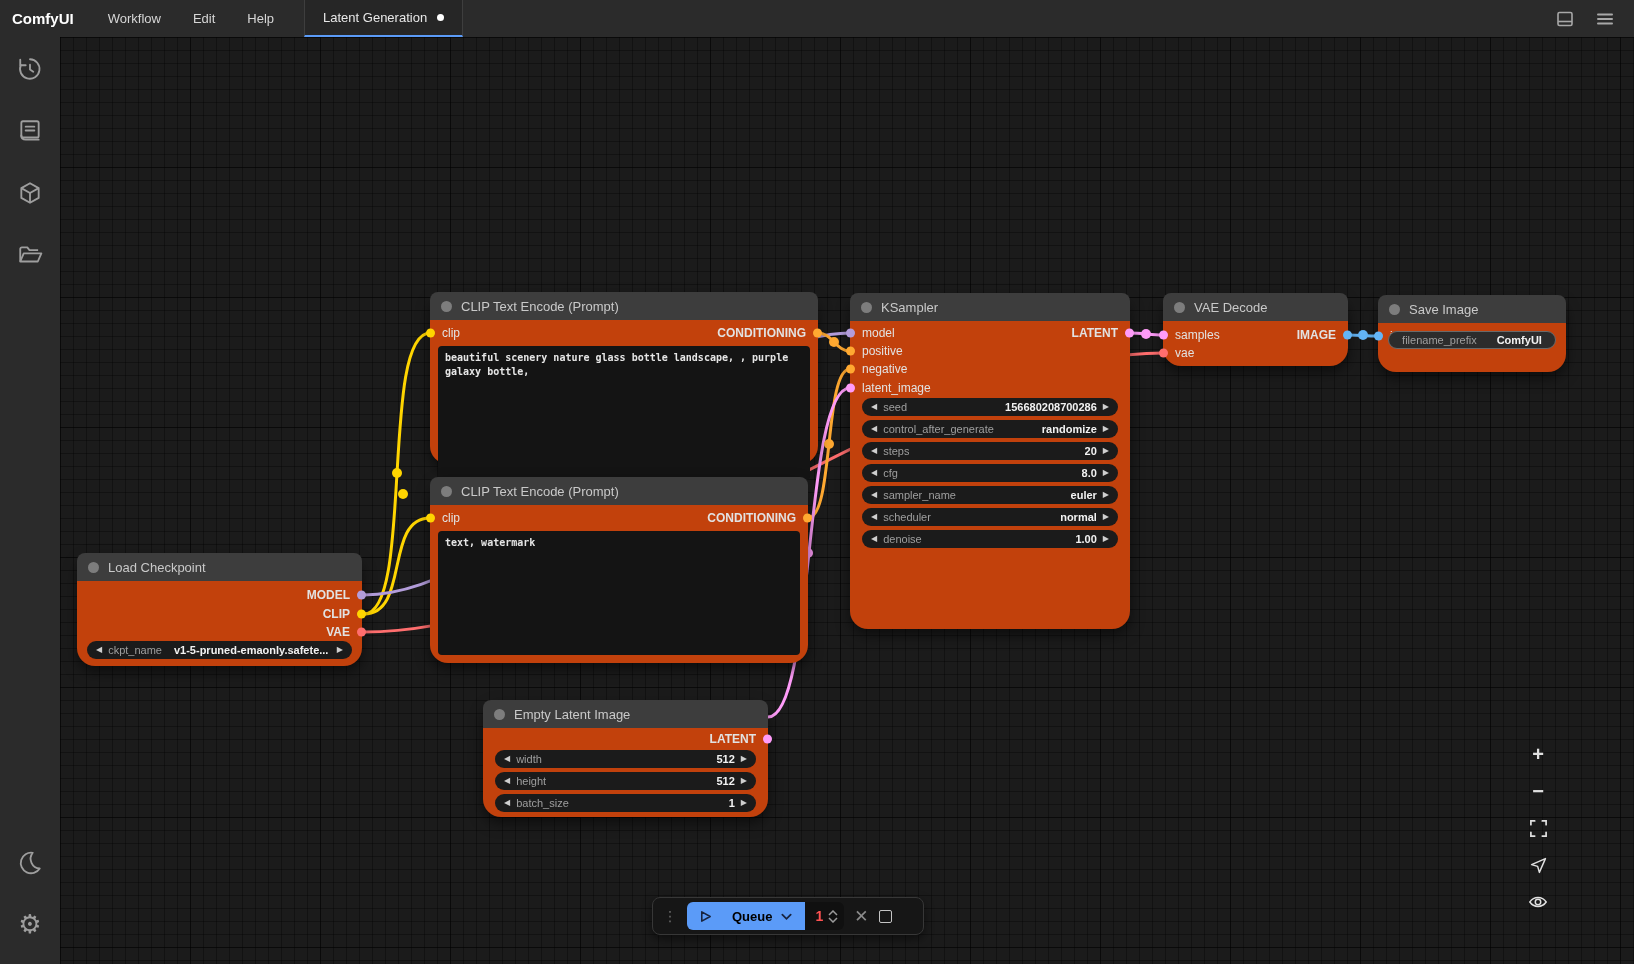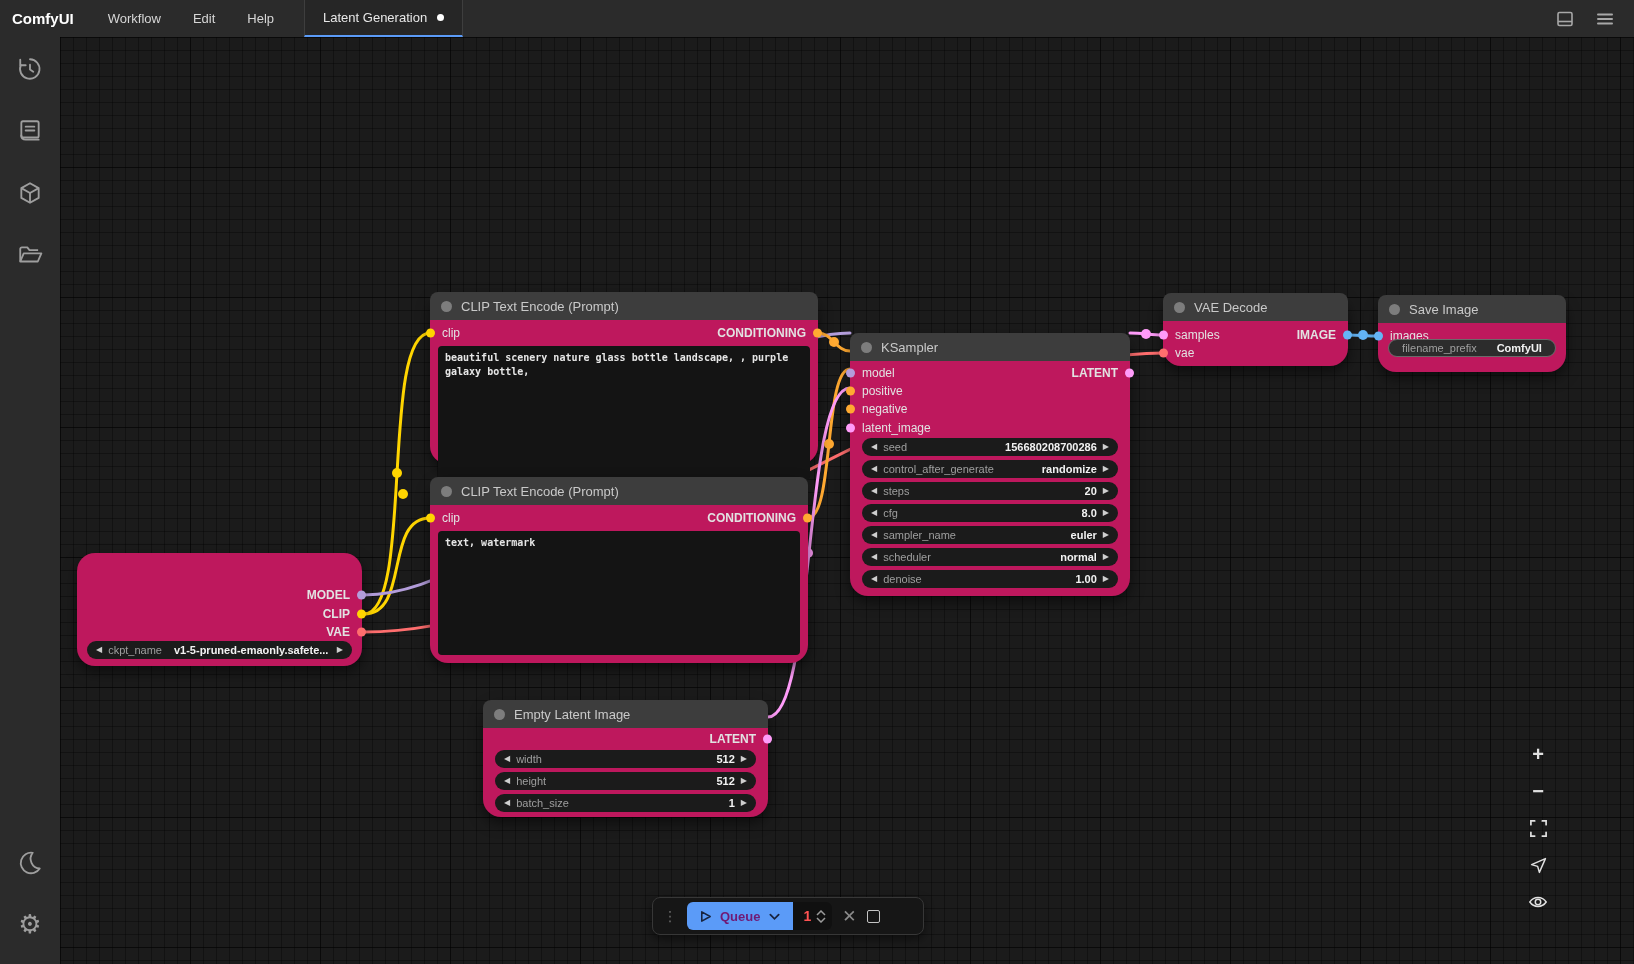--- a/index.html
+++ b/index.html
@@ -37,21 +37,21 @@
       linear-gradient(rgba(0,0,0,.45) 1px, transparent 1px),
       linear-gradient(90deg, rgba(0,0,0,.45) 1px, transparent 1px),
       linear-gradient(rgba(0,0,0,.35) 1px, transparent 1px),
       linear-gradient(90deg, rgba(0,0,0,.35) 1px, transparent 1px);
     background-size:130px 130px, 130px 130px, 13px 13px, 13px 13px; }
 
   svg.links { position:absolute; left:0; top:0; width:1634px; height:964px;
     z-index:1; pointer-events:none; }
 
   
-  .node { position:absolute; background:#be185d; border-radius:18px;
+  .node { position:absolute; background:#c2410c; border-radius:18px;
     box-shadow:0 6px 14px rgba(0,0,0,.55); z-index:2; }
   .node-header { height:28px; background:#3d3d3d; border-radius:8px 8px 0 0;
     display:flex; align-items:center; gap:9px; padding:0 11px; cursor:move; }
   .hdr-dot { width:11px; height:11px; border-radius:50%; background:#7d7d7d; flex:0 0 auto; }
   .node-title { color:#c9c9c9; font-size:13px; white-space:nowrap; overflow:hidden; }
   .row { position:absolute; left:0; right:0; height:18px; display:flex; align-items:center;
     padding:0 12px; font-size:12px; color:#e2e2e2; }
   .row.between { justify-content:space-between; }
   .row.right { justify-content:flex-end; }
   .out-label { font-weight:bold; color:#e2e2e2; }
@@ -77,21 +77,21 @@
 
   
   .queuebar { position:absolute; left:652px; top:897px; width:272px; height:38px;
     background:#161616; border:1px solid #373737; border-radius:8px; z-index:60;
     display:flex; align-items:center; padding:0 10px; gap:10px;
     box-shadow:0 4px 10px rgba(0,0,0,.5); }
   .drag-handle { color:#6d6d6d; font-size:14px; cursor:grab; }
   .queue-group { display:flex; height:28px; border-radius:6px; overflow:hidden; }
   .queue-btn { background:#5b9bf8; display:flex; align-items:center; gap:8px;
     padding:0 12px; cursor:pointer; }
-  .queue-btn span.qlabel { color:#701a75; font-size:13px; font-weight:bold; }
+  .queue-btn span.qlabel { color:#000000; font-size:13px; font-weight:bold;margin-left:12px; }
   .queue-btn svg { color:#18243f; }
   .count-box { background:#101010; display:flex; align-items:center; padding:0 6px 0 10px; gap:5px; }
   .count-val { color:#ff5252; font-size:14px; font-weight:bold; }
   .spinners { display:flex; flex-direction:column; gap:1px; color:#9a9a9a; }
   .spinners svg { display:block; cursor:pointer; }
   .qb-x { color:#8a8a8a; font-size:17px; cursor:pointer; line-height:1; }
   .qb-stop { width:13px; height:13px; border:1.5px solid #c4c4c4; border-radius:2px; cursor:pointer; }
 
   
   .zoomctrl { position:absolute; left:1522px; top:742px; width:32px; z-index:60;
@@ -217,20 +217,24 @@
   <div class="row between" style="top:32px;">
     <span class="slot-dot in c-clip"></span>
     <span>clip</span>
     <span class="out-label">CONDITIONING</span>
     <span class="slot-dot out c-cond"></span>
   </div>
   <div class="textbox" style="top:54px; height:124px;">text, watermark</div>
 </div>
 
 <div class="node" style="left:77px; top:553px; width:285px; height:113px;">
+  <div class="node-header">
+    <span class="hdr-dot"></span>
+    <span class="node-title">Load Checkpoint</span>
+  </div>
   <div class="row right" style="top:33px;">
     <span class="out-label">MODEL</span>
     <span class="slot-dot out c-model"></span>
   </div>
   <div class="row right" style="top:52px;">
     <span class="out-label">CLIP</span>
     <span class="slot-dot out c-clip"></span>
   </div>
   <div class="row right" style="top:70px;">
     <span class="out-label">VAE</span>
@@ -266,21 +270,21 @@
     <span class="warr">▶</span>
   </div>
   <div class="widget" style="left:12px; right:12px; top:94px;">
     <span class="warr">◀</span>
     <span class="wlabel">batch_size</span>
     <span class="wvalue">1</span>
     <span class="warr">▶</span>
   </div>
 </div>
 
-<div class="node" style="left:850px; top:293px; width:280px; height:263px;margin-top:40px;">
+<div class="node" style="left:850px; top:293px; width:280px; height:336px;">
   <div class="node-header">
     <span class="hdr-dot"></span>
     <span class="node-title">KSampler</span>
   </div>
   <div class="row between" style="top:31px;">
     <span class="slot-dot in c-model"></span>
     <span>model</span>
     <span class="out-label">LATENT</span>
     <span class="slot-dot out c-latent"></span>
   </div>
@@ -359,21 +363,21 @@
 
 <div class="node" style="left:1378px; top:295px; width:188px; height:77px;">
   <div class="node-header">
     <span class="hdr-dot"></span>
     <span class="node-title">Save Image</span>
   </div>
   <div class="row" style="top:32px;">
     <span class="slot-dot in c-image"></span>
     <span>images</span>
   </div>
-  <div class="widget no-arrows" style="left:10px; right:10px; top:44px;">
+  <div class="widget no-arrows" style="left:10px; right:10px; top:36px;">
     <span class="wlabel">filename_prefix</span>
     <span class="wvalue">ComfyUI</span>
   </div>
 </div>
 
 <div class="queuebar">
   <span class="drag-handle">⋮</span>
   <div class="queue-group">
     <div class="queue-btn">
       <svg width="13" height="13" viewBox="0 0 14 14" fill="none" stroke="currentColor" stroke-width="1.7" stroke-linejoin="round">

